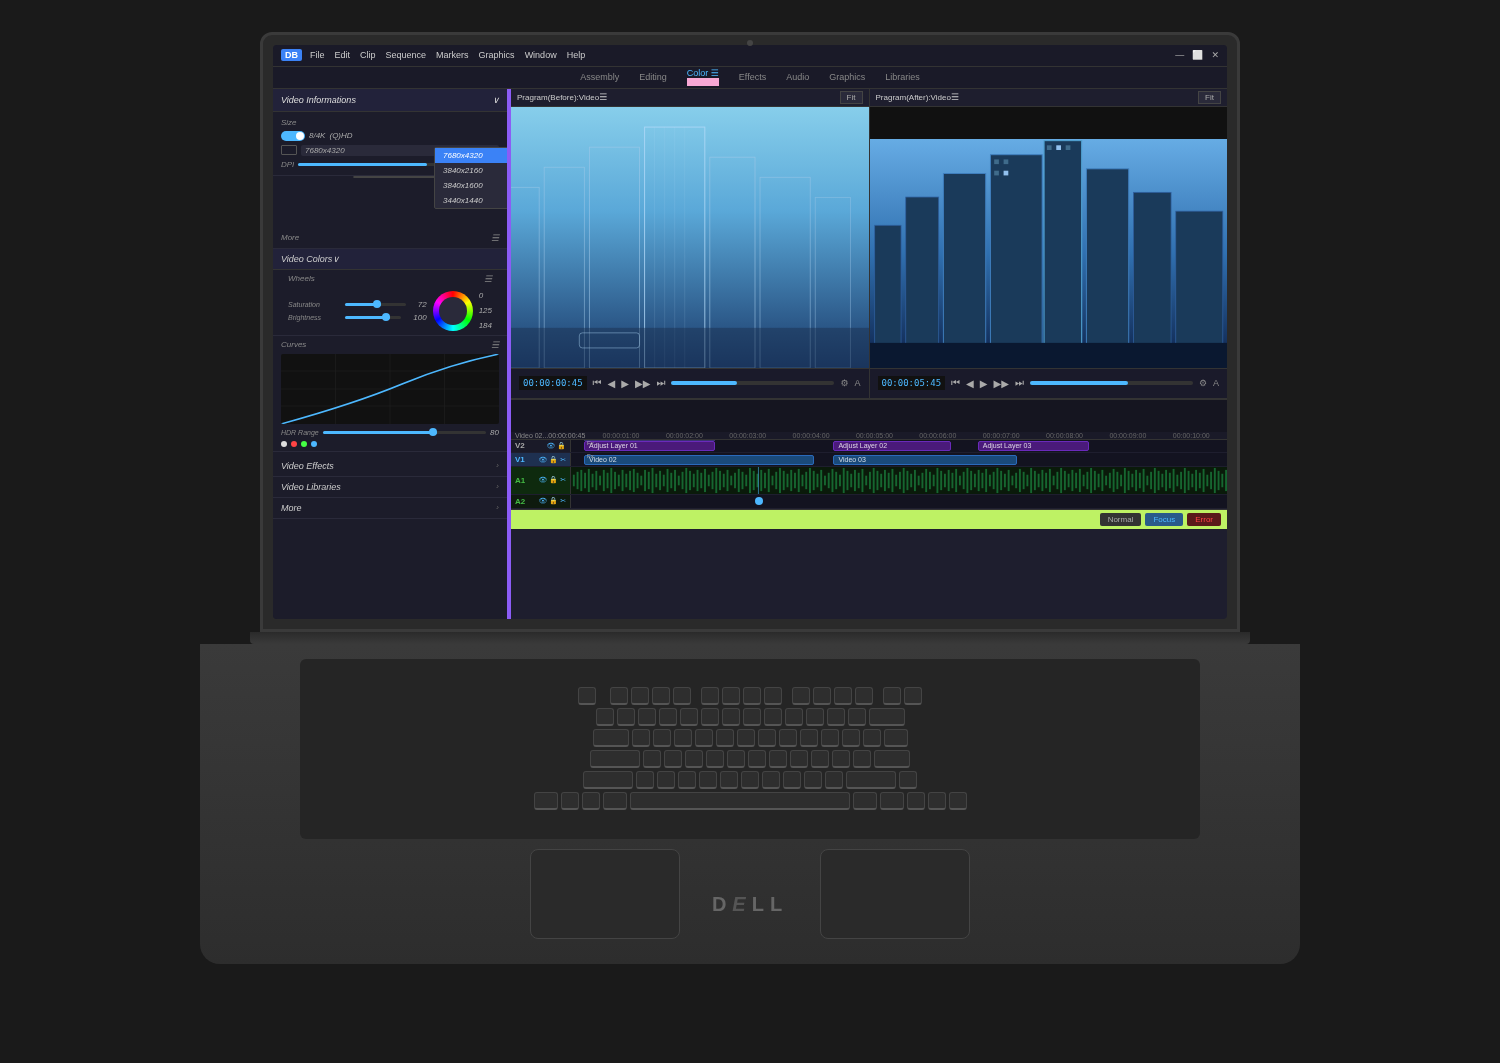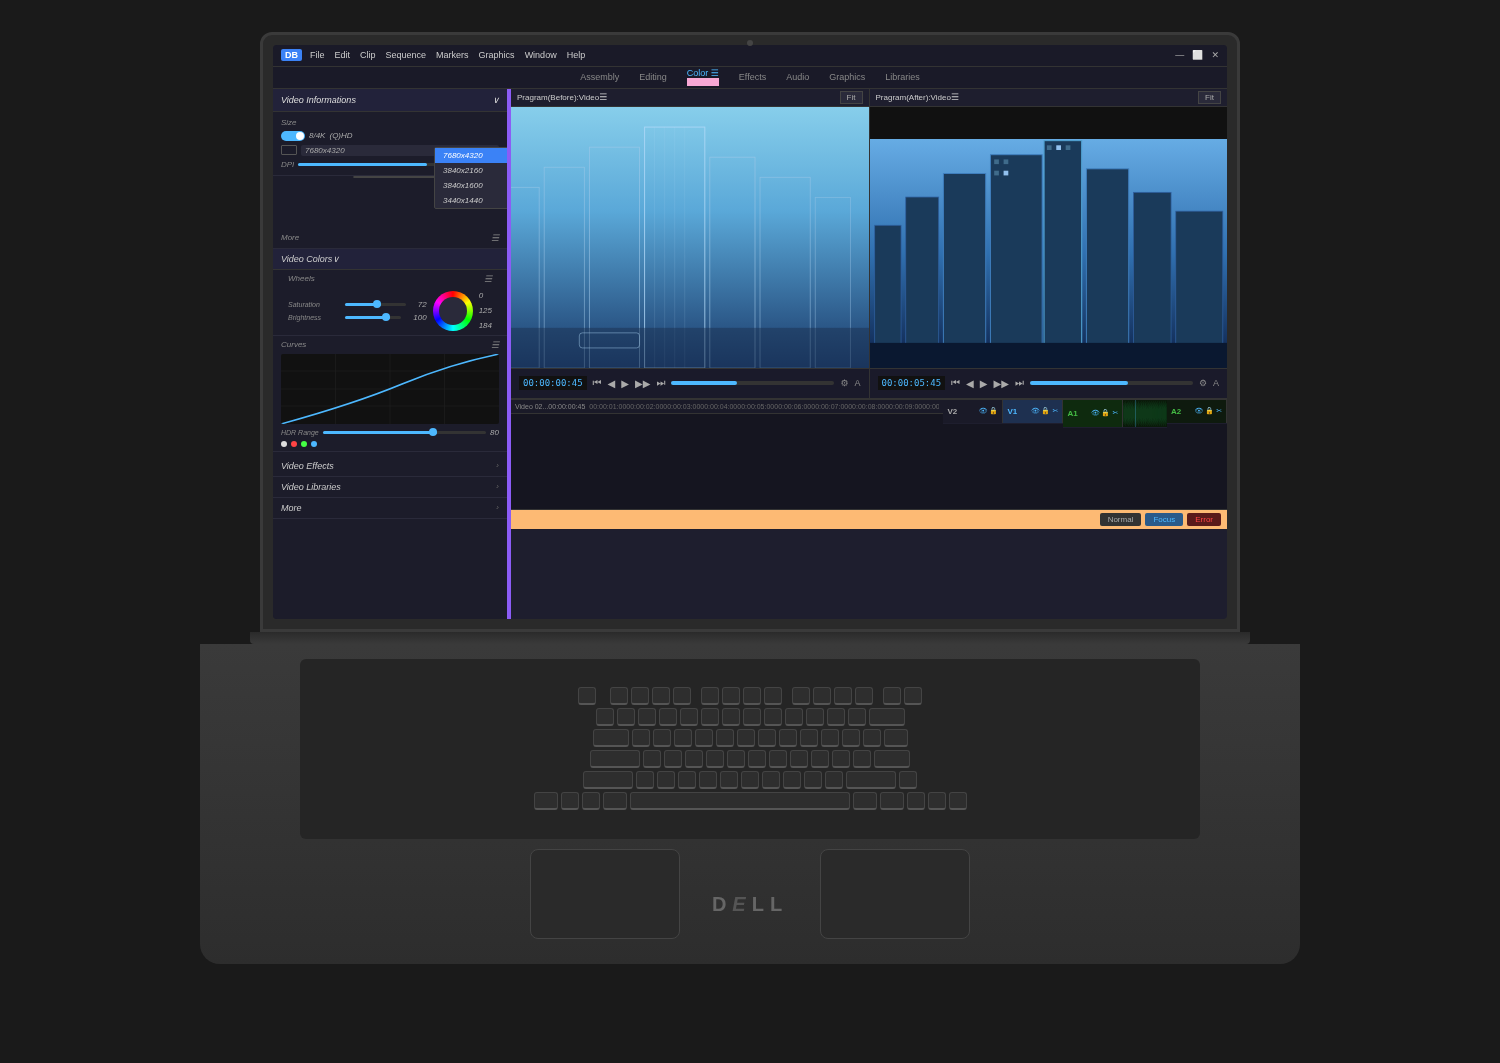--- a/index.html
+++ b/index.html
@@ -539,21 +539,21 @@
       color: rgba(255,255,255,0.8);
       overflow: hidden;
     }
 
     .clip-blue { background: #1a4a7a; border: 1px solid #2a6abb; }
     .clip-purple { background: #4a1a7a; border: 1px solid #6a2abb; }
 
     
     .status-bar {
       height: 20px;
-      background: #fdba74;
+      background: #bef264;
       display: flex;
       align-items: center;
       justify-content: flex-end;
       gap: 4px;
       padding: 0 6px;
       border-top: 1px solid #333;
     }
 
     .status-btn {
       font-size: 8px;
@@ -952,21 +952,21 @@
                 <span class="transport-btn">▶▶</span>
                 <span class="transport-btn">⏭</span>
                 <div class="progress-track">
                   <div class="progress-fill" style="width:60%;"></div>
                 </div>
                 <span class="icon-btn">⚙</span>
                 <span class="icon-btn">A</span>
               </div>
             </div>
 
-            <div style="flex:1; display:flex; flex-direction:row; overflow:hidden;">
+            <div style="flex:1; display:flex; flex-direction:column; overflow:hidden;margin-top:32px;">
 
               <div style="height:14px; background:#1a1a28; border-bottom:1px solid #333; display:flex; align-items:center; font-size:7px; color:#888; padding:0 4px;">
                 <span>Video 02...00:00:00:45</span>
                 <div style="flex:1; overflow:hidden; position:relative; margin-left:4px;">
 
                   <div style="display:flex; justify-content:space-around; color:#666; font-size:7px;">
                     <span>00:00:01:00</span>
                     <span>00:00:02:00</span>
                     <span>00:00:03:00</span>
                     <span>00:00:04:00</span>

